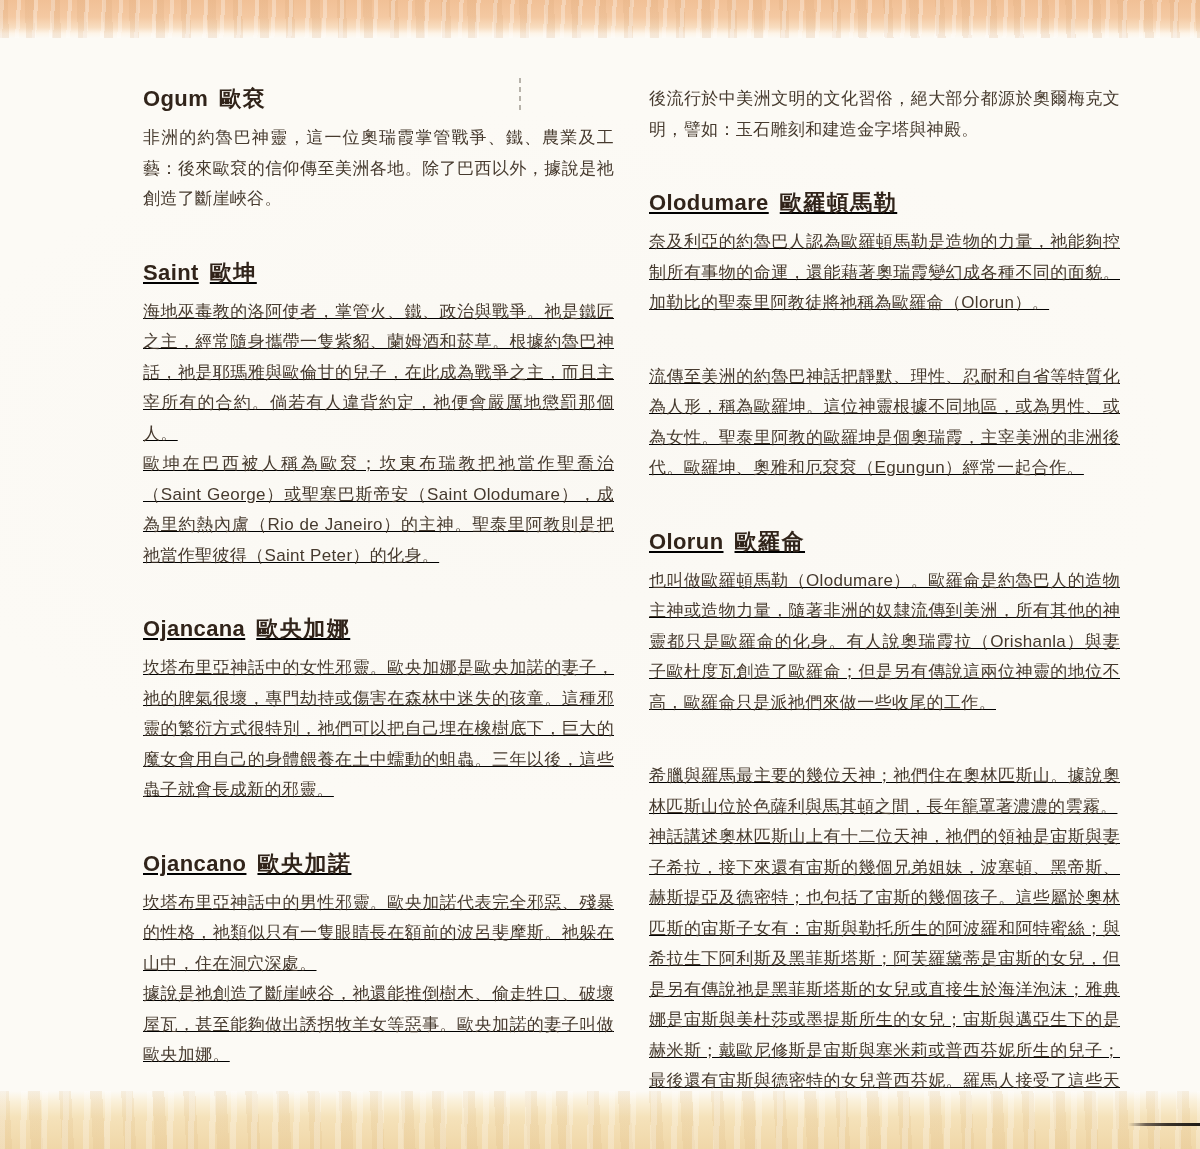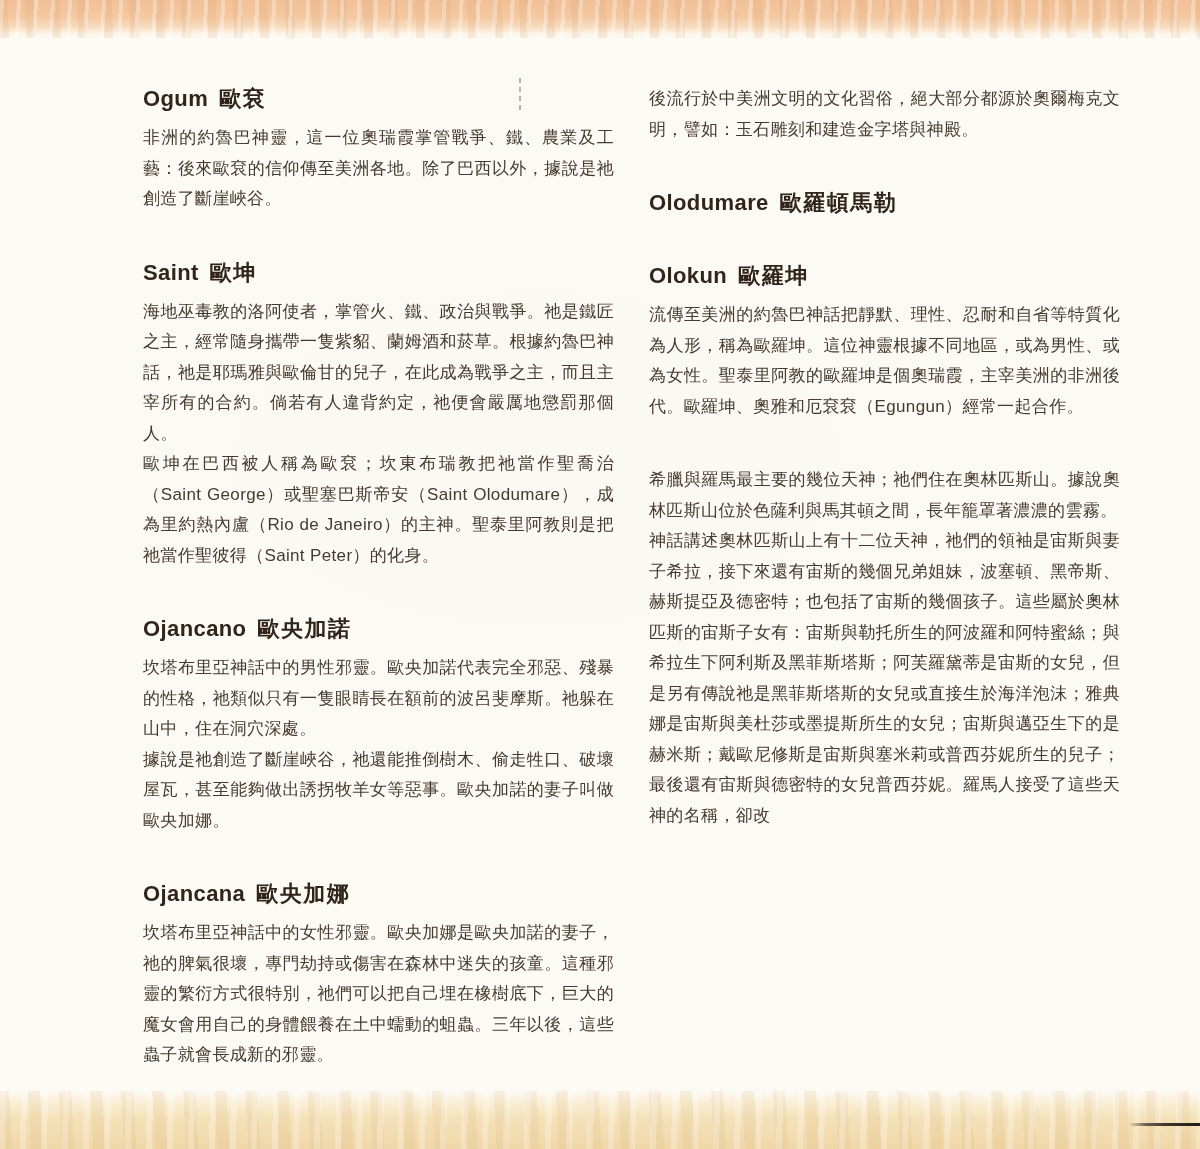--- a/index.html
+++ b/index.html
@@ -39,21 +39,21 @@
     opacity:0.65;
   }
   .content {
     position:absolute; top:34px; bottom:56px; left:0; right:0;
     padding:50px 0 0 143px;
     display:flex; gap:35px;
     overflow:hidden;
   }
   .column { width:471px; flex:0 0 471px; }
   .entry { margin:0; padding:0; }
-  .entry.spaced { margin-top:43px; }
+  .entry.spaced { margin-top:43px;text-decoration:underline; }
   .entry-heading {
     margin:0 0 9px 0;
     font-size:22px; font-weight:bold;
     color:#31241a;
     letter-spacing:0.4px;
   }
   .term-zh { margin-left:11px; letter-spacing:1.5px; }
   .body {
     margin:0;
     font-size:17px; line-height:30.5px;
@@ -79,45 +79,47 @@
         <p class="body">非洲的約魯巴神靈，這一位奧瑞霞掌管戰爭、鐵、農業及工藝：後來歐袞的信仰傳至美洲各地。除了巴西以外，據說是祂創造了斷崖峽谷。</p>
       </section>
 
       <section class="entry spaced">
         <h3 class="entry-heading"><span class="term-en">Saint</span><span class="term-zh">歐坤</span></h3>
         <p class="body">海地巫毒教的洛阿使者，掌管火、鐵、政治與戰爭。祂是鐵匠之主，經常隨身攜帶一隻紫貂、蘭姆酒和菸草。根據約魯巴神話，祂是耶瑪雅與歐倫甘的兒子，在此成為戰爭之主，而且主宰所有的合約。倘若有人違背約定，祂便會嚴厲地懲罰那個人。</p>
         <p class="body">歐坤在巴西被人稱為歐袞；坎東布瑞教把祂當作聖喬治（Saint George）或聖塞巴斯帝安（Saint Olodumare），成為里約熱內盧（Rio de Janeiro）的主神。聖泰里阿教則是把祂當作聖彼得（Saint Peter）的化身。</p>
       </section>
 
       <section class="entry spaced">
+        <h3 class="entry-heading"><span class="term-en">Ojancana</span><span class="term-zh">歐央加娜</span></h3>
+        <p class="body">坎塔布里亞神話中的女性邪靈。歐央加娜是歐央加諾的妻子，祂的脾氣很壞，專門劫持或傷害在森林中迷失的孩童。這種邪靈的繁衍方式很特別，祂們可以把自己埋在橡樹底下，巨大的魔女會用自己的身體餵養在土中蠕動的蛆蟲。三年以後，這些蟲子就會長成新的邪靈。</p>
+      </section>
+
+      <section class="entry spaced">
         <h3 class="entry-heading"><span class="term-en">Ojancano</span><span class="term-zh">歐央加諾</span></h3>
         <p class="body">坎塔布里亞神話中的男性邪靈。歐央加諾代表完全邪惡、殘暴的性格，祂類似只有一隻眼睛長在額前的波呂斐摩斯。祂躲在山中，住在洞穴深處。</p>
         <p class="body">據說是祂創造了斷崖峽谷，祂還能推倒樹木、偷走牲口、破壞屋瓦，甚至能夠做出誘拐牧羊女等惡事。歐央加諾的妻子叫做歐央加娜。</p>
-      </section>
-
-      <section class="entry spaced">
-        <h3 class="entry-heading"><span class="term-en">Ojancana</span><span class="term-zh">歐央加娜</span></h3>
-        <p class="body">坎塔布里亞神話中的女性邪靈。歐央加娜是歐央加諾的妻子，祂的脾氣很壞，專門劫持或傷害在森林中迷失的孩童。這種邪靈的繁衍方式很特別，祂們可以把自己埋在橡樹底下，巨大的魔女會用自己的身體餵養在土中蠕動的蛆蟲。三年以後，這些蟲子就會長成新的邪靈。</p>
       </section>
 
     </div>
 
     <div class="column">
       <p class="body cont">後流行於中美洲文明的文化習俗，絕大部分都源於奧爾梅克文明，譬如：玉石雕刻和建造金字塔與神殿。</p>
 
       <section class="entry spaced">
         <h3 class="entry-heading"><span class="term-en">Olodumare</span><span class="term-zh">歐羅頓馬勒</span></h3>
+        <p class="body">奈及利亞的約魯巴人認為歐羅頓馬勒是造物的力量，祂能夠控制所有事物的命運，還能藉著奧瑞霞變幻成各種不同的面貌。加勒比的聖泰里阿教徒將祂稱為歐羅侖（Olorun）。</p>
       </section>
 
       <section class="entry spaced">
-        <h3 class="entry-heading"><span class="term-en">Olokun</span><span class="term-zh">歐羅坤</span></h3>
         <p class="body">流傳至美洲的約魯巴神話把靜默、理性、忍耐和自省等特質化為人形，稱為歐羅坤。這位神靈根據不同地區，或為男性、或為女性。聖泰里阿教的歐羅坤是個奧瑞霞，主宰美洲的非洲後代。歐羅坤、奧雅和厄袞袞（Egungun）經常一起合作。</p>
       </section>
 
       <section class="entry spaced">
+        <h3 class="entry-heading"><span class="term-en">Olorun</span><span class="term-zh">歐羅侖</span></h3>
+        <p class="body">也叫做歐羅頓馬勒（Olodumare）。歐羅侖是約魯巴人的造物主神或造物力量，隨著非洲的奴隸流傳到美洲，所有其他的神靈都只是歐羅侖的化身。有人說奧瑞霞拉（Orishanla）與妻子歐杜度瓦創造了歐羅侖；但是另有傳說這兩位神靈的地位不高，歐羅侖只是派祂們來做一些收尾的工作。</p>
       </section>
 
       <section class="entry spaced">
         <p class="body">希臘與羅馬最主要的幾位天神；祂們住在奧林匹斯山。據說奧林匹斯山位於色薩利與馬其頓之間，長年籠罩著濃濃的雲霧。</p>
         <p class="body">神話講述奧林匹斯山上有十二位天神，祂們的領袖是宙斯與妻子希拉，接下來還有宙斯的幾個兄弟姐妹，波塞頓、黑帝斯、赫斯提亞及德密特；也包括了宙斯的幾個孩子。這些屬於奧林匹斯的宙斯子女有：宙斯與勒托所生的阿波羅和阿特蜜絲；與希拉生下阿利斯及黑菲斯塔斯；阿芙羅黛蒂是宙斯的女兒，但是另有傳說祂是黑菲斯塔斯的女兒或直接生於海洋泡沫；雅典娜是宙斯與美杜莎或墨提斯所生的女兒；宙斯與邁亞生下的是赫米斯；戴歐尼修斯是宙斯與塞米莉或普西芬妮所生的兒子；最後還有宙斯與德密特的女兒普西芬妮。羅馬人接受了這些天神的名稱，卻改</p>
       </section>
     </div>
 
   </div>
 

